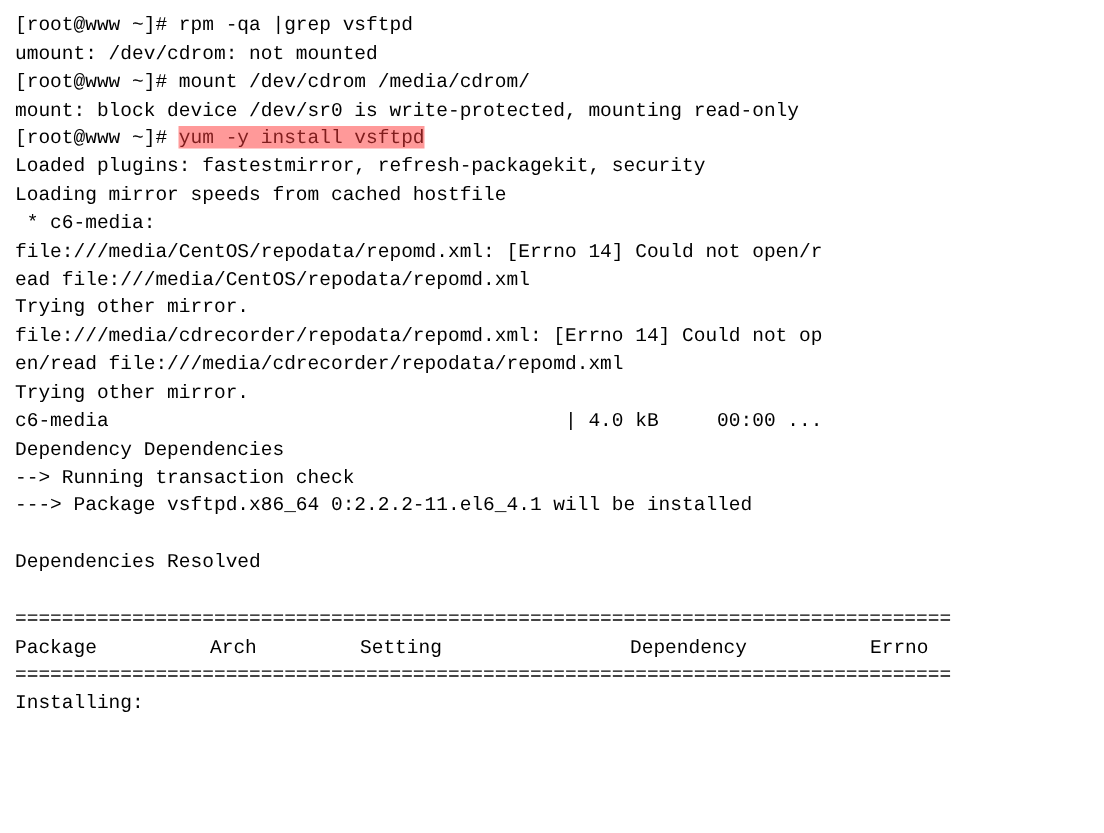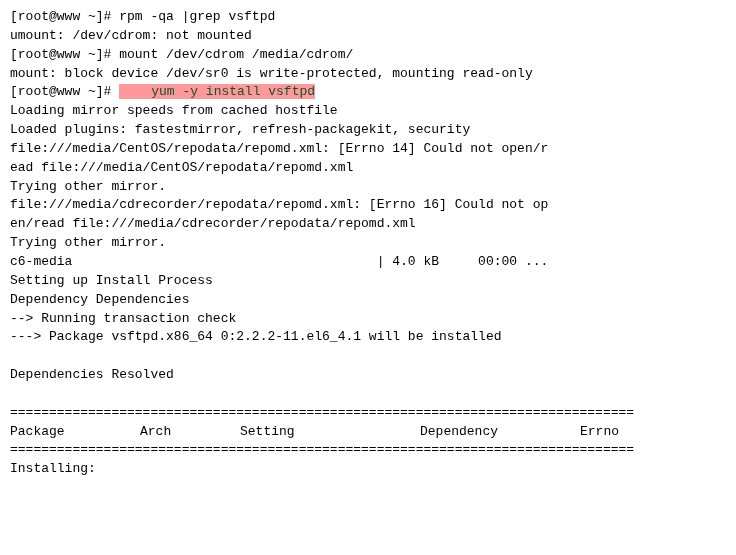--- a/index.html
+++ b/index.html
@@ -26,52 +26,51 @@
       min-height: 555px;
     }
 
     .line {
       white-space: pre;
       display: block;
     }
 
     .command-highlight {
       background-color: #ff9999;
-      color: #14532d;
-      padding-left: 32px;
+      color: #7f1d1d;
     }
 
     .divider {
       color: #000000;
     }
 
     .empty-line {
       height: 1.45em;
       display: block;
     }
   </style>
 </head>
 <body>
 
 <div class="terminal">
   <span class="line">[root@www ~]# rpm -qa |grep vsftpd</span>
   <span class="line">umount: /dev/cdrom: not mounted</span>
   <span class="line">[root@www ~]# mount /dev/cdrom /media/cdrom/</span>
   <span class="line">mount: block device /dev/sr0 is write-protected, mounting read-only</span>
   <span class="line"><span>[root@www ~]# </span><span class="command-highlight">yum -y install vsftpd</span></span>
+  <span class="line">Loaded plugins: fastestmirror, refresh-packagekit, security</span>
   <span class="line">Loading mirror speeds from cached hostfile</span>
-  <span class="line">Loaded plugins: fastestmirror, refresh-packagekit, security</span>
+  <span class="line"> * c6-media:</span>
   <span class="line">file:///media/CentOS/repodata/repomd.xml: [Errno 14] Could not open/r</span>
   <span class="line">ead file:///media/CentOS/repodata/repomd.xml</span>
   <span class="line">Trying other mirror.</span>
-  <span class="line">file:///media/cdrecorder/repodata/repomd.xml: [Errno 16] Could not op</span>
+  <span class="line">file:///media/cdrecorder/repodata/repomd.xml: [Errno 14] Could not op</span>
   <span class="line">en/read file:///media/cdrecorder/repodata/repomd.xml</span>
   <span class="line">Trying other mirror.</span>
   <span class="line">c6-media                                       | 4.0 kB     00:00 ...</span>
-  <span class="line">Setting up Install Process</span>
   <span class="line">Dependency Dependencies</span>
   <span class="line">--&gt; Running transaction check</span>
   <span class="line">---&gt; Package vsftpd.x86_64 0:2.2.2-11.el6_4.1 will be installed</span>
   <span class="empty-line"></span>
   <span class="line">Dependencies Resolved</span>
   <span class="empty-line"></span>
   <span class="line divider">================================================================================</span>
   <span class="line"><span style="display:inline-block;width:130px">Package</span><span style="display:inline-block;width:100px">Arch</span><span style="display:inline-block;width:180px">Setting</span><span style="display:inline-block;width:160px">Dependency</span><span style="display:inline-block;width:60px">Errno</span></span>
   <span class="line divider">================================================================================</span>
   <span class="line">Installing:</span>

